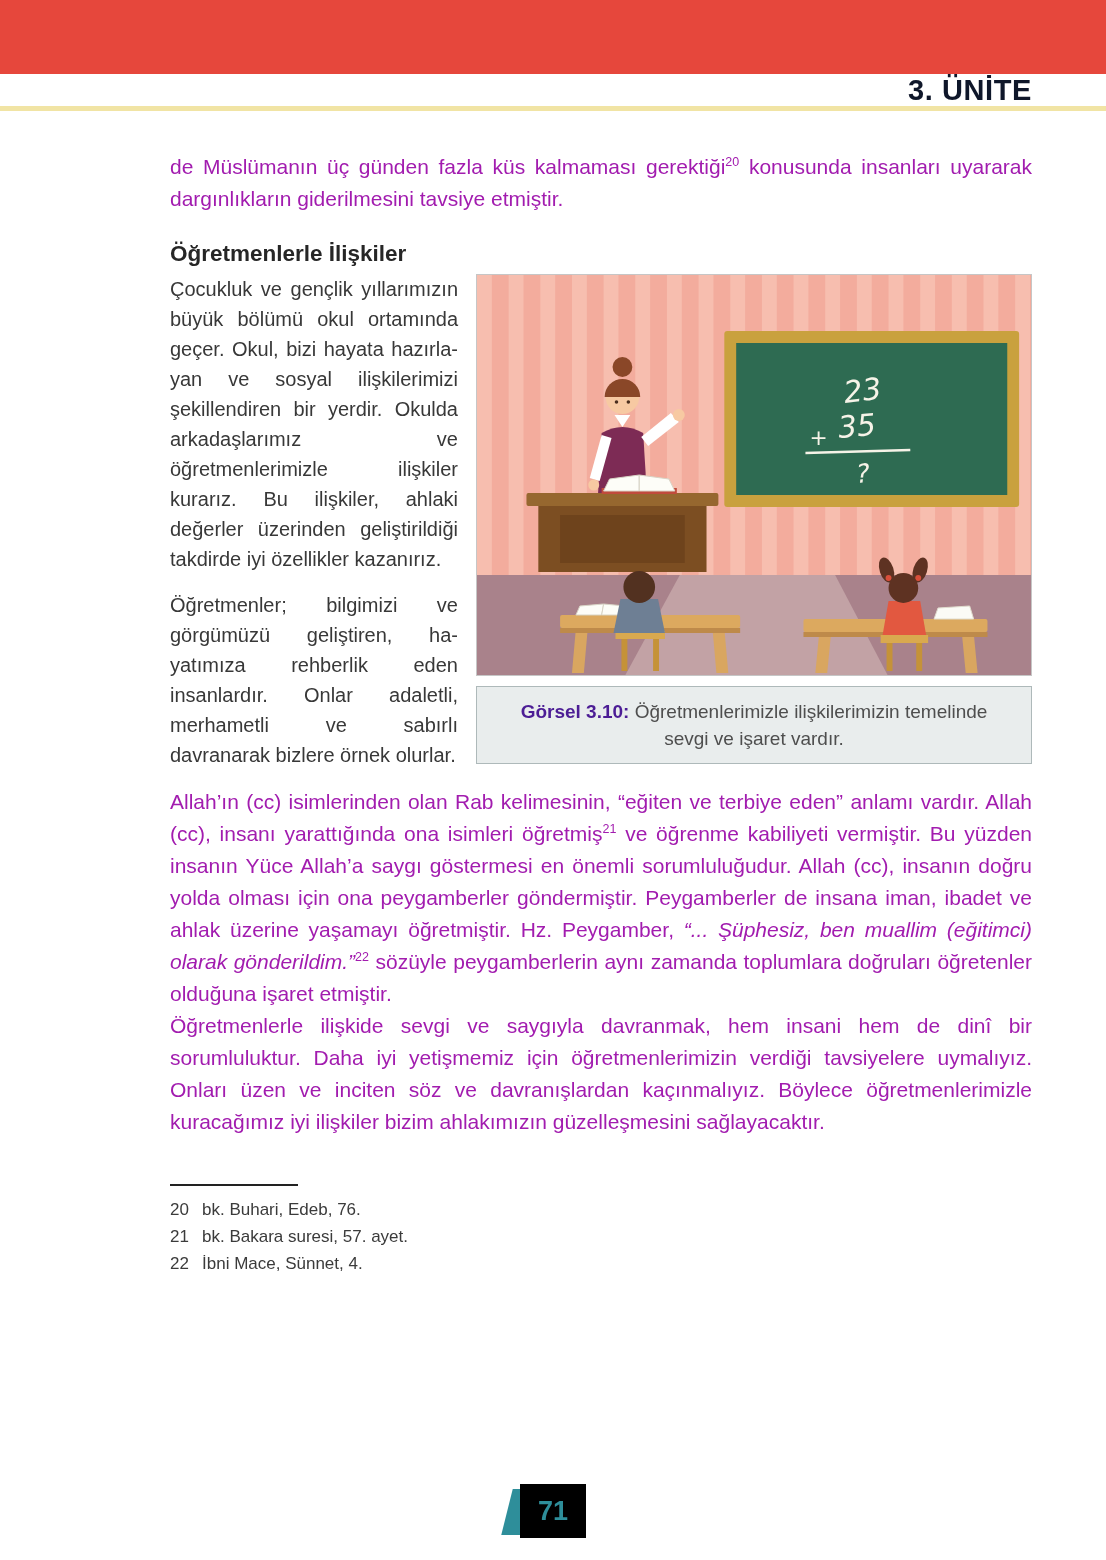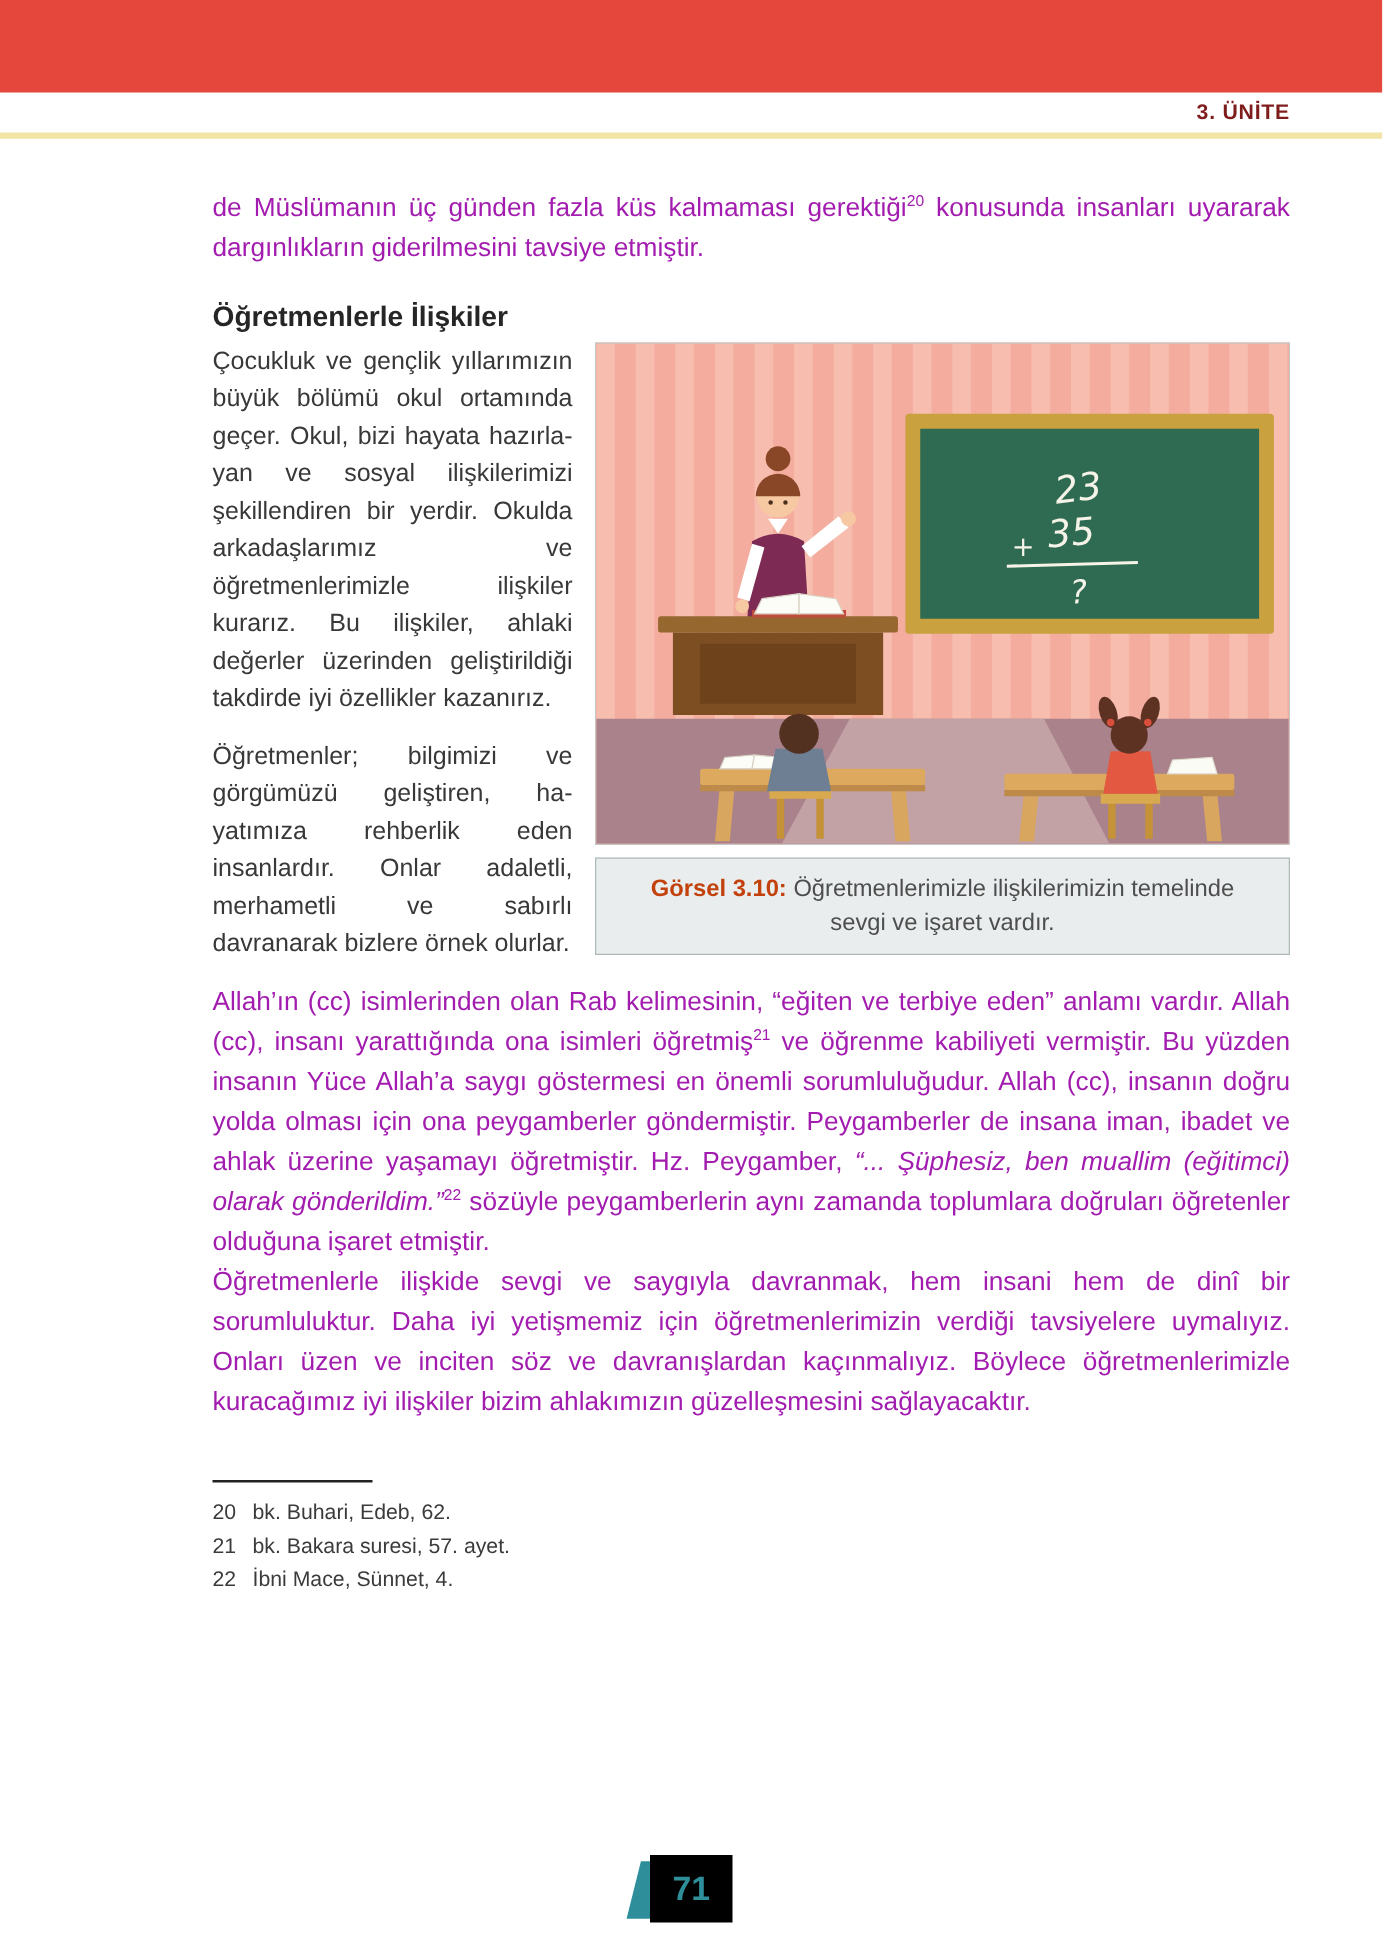--- a/index.html
+++ b/index.html
@@ -3,42 +3,42 @@
 <meta charset="utf-8">
 <style>
   * { margin:0; padding:0; box-sizing:border-box; }
   html, body { background:#ffffff; }
   .page {
     position:relative; width:1106px; height:1560px; background:#ffffff;
     font-family:"Liberation Sans", sans-serif; color:#383838; overflow:hidden;
   }
   .red-bar { height:74px; background:#E6473C; }
   .unit-row { display:flex; justify-content:flex-end; align-items:center; height:32px; padding-right:74px; }
-  .unit-label { color:#7f1d1d; font-weight:bold; font-size:17px; letter-spacing:0.6px; }
+  .unit-label { color:#0f172a; font-weight:bold; font-size:29px; letter-spacing:0.6px; }
   .yellow-rule { height:5px; background:#F1E4A4; }
 
   .content { padding:40px 74px 0 170px; }
 
   .body-para { font-size:21px; line-height:32px; text-align:justify; color:#a21caf; hyphens:manual; }
   sup.fn-ref { font-size:12.5px; line-height:0; vertical-align:super; }
 
   .section-heading { font-size:22.5px; font-weight:bold; color:#262626; margin:26px 0 7px 0; }
 
   .two-col { display:flex; gap:18px; align-items:flex-start; }
   .left-col { flex:0 0 288px; width:288px; }
   .col-para { font-size:20px; line-height:30px; text-align:justify; hyphens:manual; margin-bottom:16px; }
 
   .figure { flex:1; min-width:0; }
   .illustration { height:402px; border:1px solid #C6C6C6; background:#F3AC9D; }
   .illustration svg { display:block; width:100%; height:100%; }
   .caption {
     margin-top:10px; background:#E9EDED; border:1px solid #AEB9BA;
     padding:11px 30px; text-align:center; font-size:19px; line-height:27px; color:#4E4E4E;
   }
-  .caption-label { font-weight:bold; color:#c2410c; }
+  .caption-label { font-weight:bold; color:#4c1d95; }
 
   .post-col { }
   .quote { font-style:italic; }
 
   .footnotes { margin-top:46px; font-size:17px; color:#3B3B3B; }
   .fn-rule { width:128px; border-top:2px solid #222222; margin-bottom:10px; }
   .footnote { line-height:27px; }
   .fn-num { display:inline-block; min-width:32px; }
 
   .page-badge { position:absolute; left:50%; bottom:22px; transform:translateX(-50%); width:66px; height:54px; }
@@ -157,21 +157,21 @@
         <figcaption class="caption"><span class="caption-label">Görsel 3.10:</span><span> Öğretmenlerimizle ilişkilerimizin temelinde sevgi ve işaret vardır.</span></figcaption>
       </figure>
     </div>
 
     <p class="body-para post-col"><span>Allah’ın (cc) isimlerinden olan Rab kelimesinin, “eğiten ve terbiye eden” anlamı vardır. Allah (cc), insanı yarattığında ona isimleri öğretmiş</span><sup class="fn-ref">21</sup><span> ve öğrenme kabiliyeti vermiştir. Bu yüzden insanın Yüce Allah’a saygı göstermesi en önemli sorumlulu­ğudur. Allah (cc), insanın doğru yolda olması için ona peygamberler göndermiştir. Peygamberler de insana iman, ibadet ve ahlak üzerine yaşamayı öğretmiştir. Hz. Peygamber, </span><em class="quote">“... Şüphesiz, ben muallim (eğitimci) olarak gönderildim.”</em><sup class="fn-ref">22</sup><span> sözüyle peygamberlerin aynı zamanda toplumlara doğruları öğretenler olduğuna işaret etmiştir.</span></p>
 
     <p class="body-para post-col">Öğretmenlerle ilişkide sevgi ve saygıyla davranmak, hem insani hem de dinî bir sorumluluktur. Daha iyi yetişmemiz için öğretmenlerimizin verdiği tavsiyelere uy­malıyız. Onları üzen ve inciten söz ve davranışlardan kaçınmalıyız. Böylece öğ­retmenlerimizle kuracağımız iyi ilişkiler bizim ahlakımızın güzelleşmesini sağlaya­caktır.</p>
 
     <div class="footnotes">
       <div class="fn-rule"></div>
-      <div class="footnote"><span class="fn-num">20</span><span class="fn-text">bk. Buhari, Edeb, 62.</span></div>
+      <div class="footnote"><span class="fn-num">20</span><span class="fn-text">bk. Buhari, Edeb, 76.</span></div>
       <div class="footnote"><span class="fn-num">21</span><span class="fn-text">bk. Bakara suresi, 57. ayet.</span></div>
       <div class="footnote"><span class="fn-num">22</span><span class="fn-text">İbni Mace, Sünnet, 4.</span></div>
     </div>
 
   </main>
 
   <div class="page-badge">
     <div class="badge-accent"></div>
     <div class="badge-box">
       <span class="badge-num">71</span>

